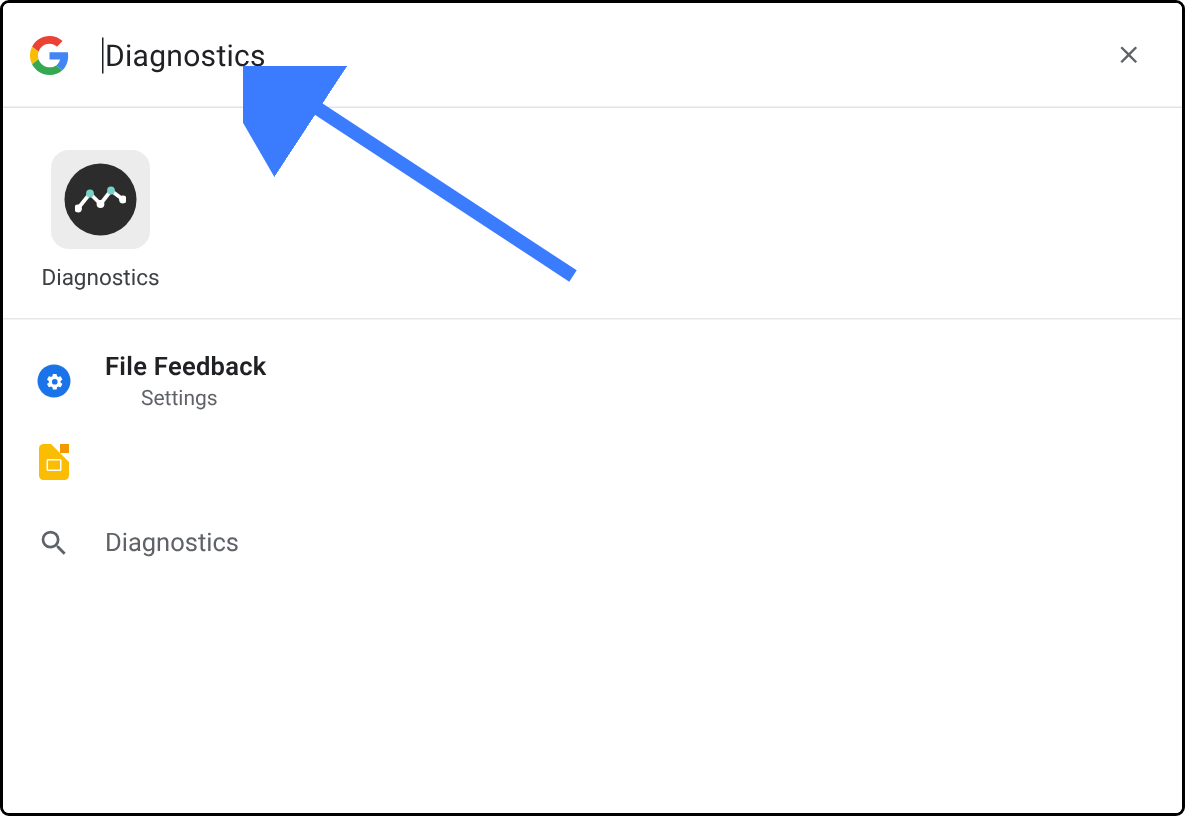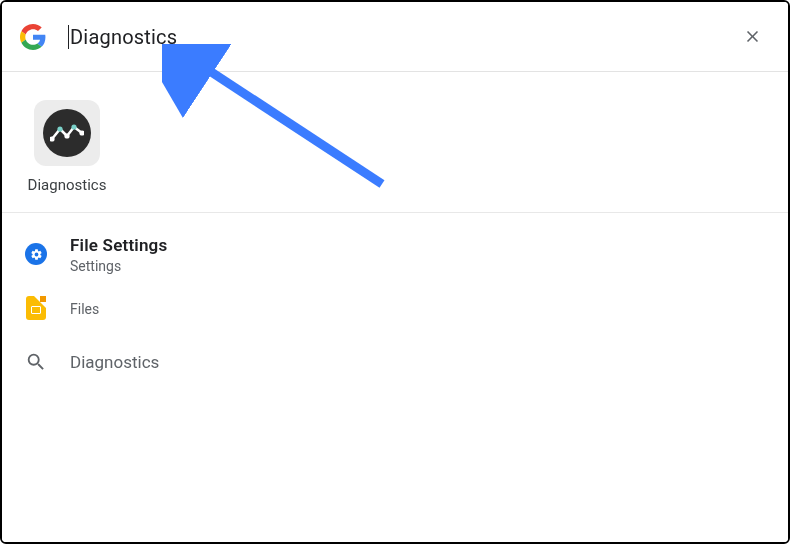--- a/index.html
+++ b/index.html
@@ -89,20 +89,21 @@
       color: #202124;
       line-height: 22px;
     }
     .result .rtext .title .bold { font-weight: 600; letter-spacing: 0.2px; }
     .result .rtext .title .rest { color: #5f6368; }
     .result .rtext .sub {
       font-size: 14px;
       color: #5f6368;
       line-height: 18px;
       margin-top: 1px;
+      margin-left: 24px;
     }
     .result.simple .title { color: #5f6368; }
 
     .gear-icon {
       width: 22px; height: 22px; background: #1a73e8; border-radius: 50%;
       display: flex; align-items: center; justify-content: center;
     }
     .slides-icon {
       width: 20px; height: 24px;
       background: #fbbc04;
@@ -180,33 +181,32 @@
 
   <div class="result">
     <div class="ricon">
       <div class="gear-icon">
         <svg width="13" height="13" viewBox="0 0 24 24">
             <path fill="#fff" d="M19.14 12.94a7.49 7.49 0 0 0 .05-.94 7.49 7.49 0 0 0-.05-.94l2.03-1.58a.5.5 0 0 0 .12-.64l-1.92-3.32a.5.5 0 0 0-.61-.22l-2.39.96a7.03 7.03 0 0 0-1.62-.94l-.36-2.54a.5.5 0 0 0-.5-.42h-3.84a.5.5 0 0 0-.5.42l-.36 2.54c-.58.24-1.12.55-1.62.94l-2.39-.96a.5.5 0 0 0-.61.22L2.65 8.84a.5.5 0 0 0 .12.64l2.03 1.58c-.03.31-.05.63-.05.94s.02.63.05.94L2.77 14.52a.5.5 0 0 0-.12.64l1.92 3.32c.14.24.43.34.61.22l2.39-.96c.5.39 1.04.7 1.62.94l.36 2.54c.4.24.25.42.5.42h3.84c.25 0 .46-.18.5-.42l.36-2.54c.58-.24 1.12-.55 1.62-.94l2.39.96c.18.12.47.02.61-.22l1.92-3.32a.5.5 0 0 0-.12-.64l-2.03-1.58zM12 15.5A3.5 3.5 0 1 1 12 8.5a3.5 3.5 0 0 1 0 7z"></path>
           </svg>
       </div>
     </div>
     <div class="rtext">
-      <div class="title"><span class="bold">File Settings</span><span class="rest"></span></div>
+      <div class="title"><span class="bold">File Feedback</span><span class="rest"></span></div>
       <div class="sub">Settings</div>
     </div>
   </div>
 
   <div class="result">
     <div class="ricon">
       <div class="slides-icon">
           <div class="slides-inner"></div>
         </div>
     </div>
     <div class="rtext">
-      <div class="sub">Files</div>
     </div>
   </div>
 
   <div class="result simple">
     <div class="ricon mag-icon">
       <svg viewBox="0 0 24 24">
           <path fill="currentColor" d="M15.5 14h-.79l-.28-.27a6.471 6.471 0 0 0 1.57-4.23 6.5 6.5 0 1 0-6.5 6.5c1.61 0 3.09-.59 4.23-1.57l.27.28v.79l5 4.99L20.49 19l-4.99-5zm-6 0C7.01 14 5 11.99 5 9.5S7.01 5 9.5 5 14 7.01 14 9.5 11.99 14 9.5 14z"></path>
         </svg>
     </div>
     <div class="rtext">

